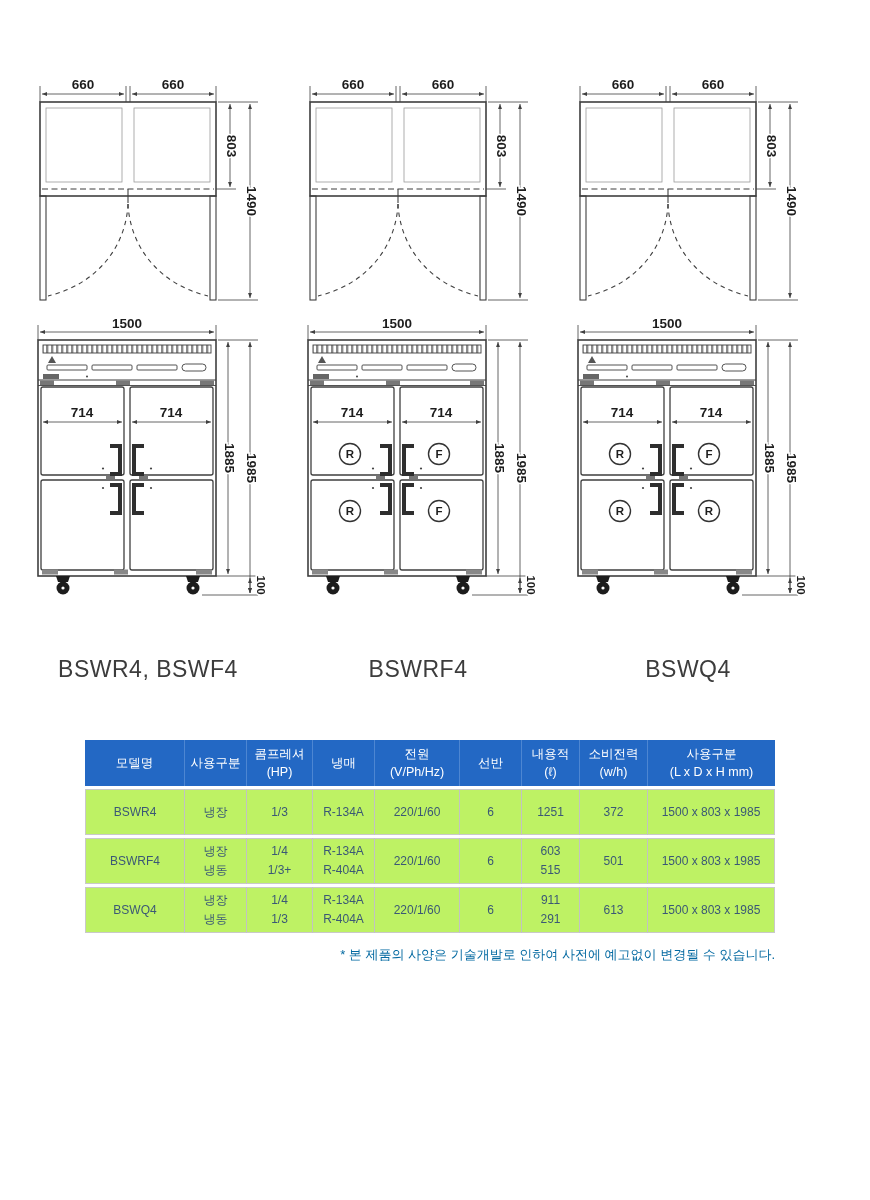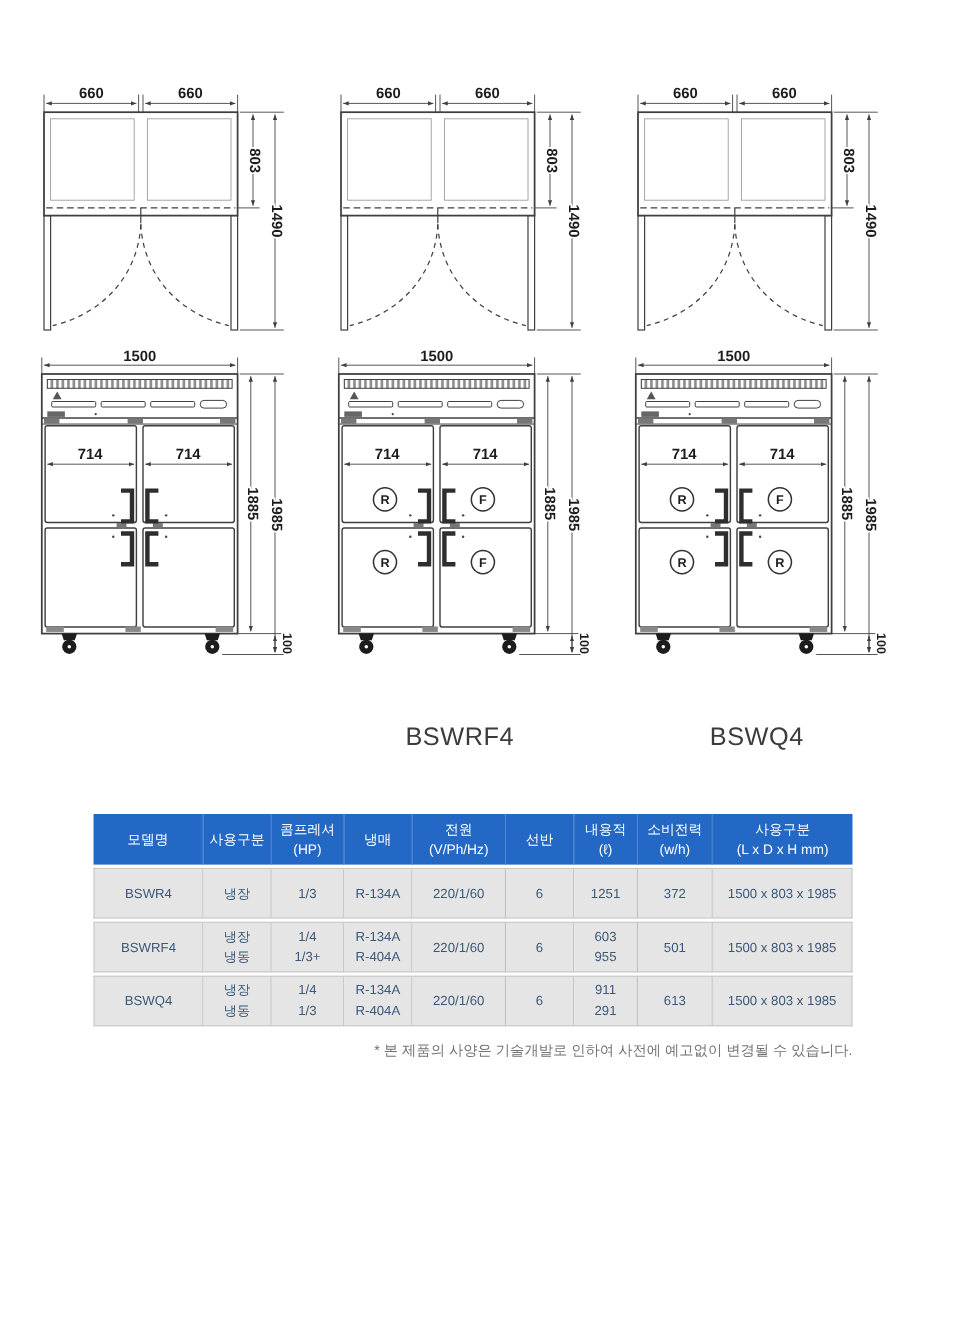--- a/index.html
+++ b/index.html
@@ -8,26 +8,26 @@
   .unit{width:240px;display:flex;flex-direction:column;align-items:flex-start;}
   .unit svg{display:block;}
   .front-svg{margin-top:10px;}
   .unit-label{width:236px;text-align:center;margin-top:36px;font-size:23px;color:#3c3c3c;letter-spacing:0.5px;}
   .spec{margin:54px 0 0 85px;width:743px;}
   table{border-collapse:separate;border-spacing:0 3px;table-layout:fixed;width:690px;}
   th{background:#2368c4;color:#ffffff;font-size:12.5px;font-weight:400;height:44px;
      border-right:1px solid #4d86d2;text-align:center;vertical-align:middle;
      white-space:pre-line;line-height:1.45;}
   th:last-child{border-right:none;}
-  td{background:#e5e5e5;color:#3b5876;font-size:12px;height:42px;text-align:center;
+  td{background:#bef264;color:#3b5876;font-size:12px;height:42px;text-align:center;
      vertical-align:middle;white-space:pre-line;line-height:1.55;
      border-top:1px solid #c9c9c9;border-bottom:1px solid #c9c9c9;border-right:1px solid #c2c2c2;}
   td:first-child{border-left:1px solid #c9c9c9;}
   td:last-child{border-right:1px solid #c9c9c9;}
-  .footnote{margin:10px 0 0 85px;width:690px;text-align:right;font-size:13px;color:#737373;}
+  .footnote{margin:10px 0 0 85px;width:690px;text-align:right;font-size:13px;color:#0369a1;}
 </style>
 </head>
 <body>
 
 <svg width="0" height="0" style="position:absolute" aria-hidden="true">
   <defs>
     <marker id="arr" viewBox="0 0 10 10" refX="9" refY="5" markerWidth="7" markerHeight="7" orient="auto-start-reverse">
       <path d="M0,1.5 L9,5 L0,8.5 z" fill="#3f3f3f"></path>
     </marker>
     <pattern id="vhatch" width="5" height="10" patternUnits="userSpaceOnUse">
@@ -137,20 +137,21 @@
 
 <div class="drawings">
 
   <div class="unit">
     <svg width="236" height="230" viewBox="0 0 236 230">
       <use href="#sym-topview" xlink:href="#sym-topview"></use>
     </svg>
     <svg class="front-svg" width="236" height="302" viewBox="0 0 236 302">
       <use href="#sym-frontview" xlink:href="#sym-frontview"></use>
     </svg>
+    <div class="unit-label">BSWR4, BSWF4</div>
   </div>
 
   <div class="unit">
     <svg width="236" height="230" viewBox="0 0 236 230">
       <use href="#sym-topview" xlink:href="#sym-topview"></use>
     </svg>
     <svg class="front-svg" width="236" height="302" viewBox="0 0 236 302">
       <use href="#sym-frontview" xlink:href="#sym-frontview"></use>
       <g stroke="#333333" fill="none" stroke-width="1.4">
         <circle cx="50" cy="136" r="10.5"></circle>
@@ -239,21 +240,21 @@
         <td>BSWRF4</td>
         <td>냉장
 냉동</td>
         <td>1/4
 1/3+</td>
         <td>R-134A
 R-404A</td>
         <td>220/1/60</td>
         <td>6</td>
         <td>603
-955</td>
+515</td>
         <td>501</td>
         <td>1500 x 803 x 1985</td>
       </tr>
       <tr>
         <td>BSWQ4</td>
         <td>냉장
 냉동</td>
         <td>1/4
 1/3</td>
         <td>R-134A

